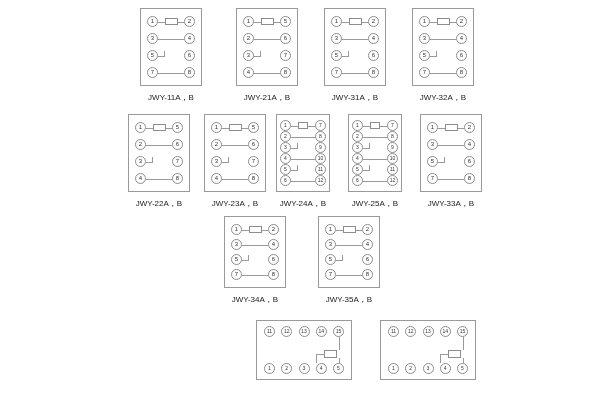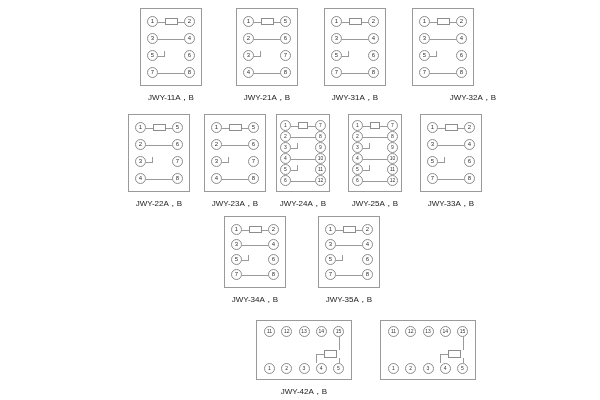--- a/index.html
+++ b/index.html
@@ -121,21 +121,21 @@
       <div class="wire h" style="left: 18px; top: 30.5px; width: 13px; background: rgb(154, 154, 154);"></div>
       <div class="wire v" style="left: 31px; top: 30.5px; height: 1px; background: rgb(154, 154, 154);"></div>
       <div class="wire h" style="left: 31px; top: 30.5px; width: 13px; background: rgb(154, 154, 154);"></div>
       <div class="wire h" style="left: 18px; top: 47.5px; width: 6px; background: rgb(154, 154, 154);"></div>
       <div class="wire v" style="left: 24px; top: 42.5px; height: 6px; background: rgb(154, 154, 154);"></div>
       <div class="wire h" style="left: 18px; top: 64.5px; width: 13px; background: rgb(154, 154, 154);"></div>
       <div class="wire v" style="left: 31px; top: 64.5px; height: 1px; background: rgb(154, 154, 154);"></div>
       <div class="wire h" style="left: 31px; top: 64.5px; width: 13px; background: rgb(154, 154, 154);"></div>
       <div class="wire h" style="left: 18px; top: 64.5px; width: 26px; background: rgb(154, 154, 154);"></div>
     </div>
-    <div class="unit" style="left: 412px; top: 8px; width: 62px; height: 96px; padding-left: 20px;">
+    <div class="unit" style="left: 412px; top: 8px; width: 62px; height: 96px;">
       <div class="box" style="width: 62px; height: 78px;"></div>
       <div class="caption" style="top: 84px;">JWY-32A，B</div>
       <div class="pin" style="left: 7px; top: 8px;">1</div>
       <div class="pin" style="left: 7px; top: 25px;">3</div>
       <div class="pin" style="left: 7px; top: 42px;">5</div>
       <div class="pin" style="left: 7px; top: 59px;">7</div>
       <div class="pin" style="left: 44px; top: 8px;">2</div>
       <div class="pin" style="left: 44px; top: 25px;">4</div>
       <div class="pin" style="left: 44px; top: 42px;">6</div>
       <div class="pin" style="left: 44px; top: 59px;">8</div>
@@ -333,21 +333,20 @@
       <div class="wire h" style="left: 31px; top: 28.5px; width: 13px; background: rgb(154, 154, 154);"></div>
       <div class="wire h" style="left: 18px; top: 43.5px; width: 6px; background: rgb(154, 154, 154);"></div>
       <div class="wire v" style="left: 24px; top: 38.5px; height: 6px; background: rgb(154, 154, 154);"></div>
       <div class="wire h" style="left: 18px; top: 58.5px; width: 13px; background: rgb(154, 154, 154);"></div>
       <div class="wire v" style="left: 31px; top: 58.5px; height: 1px; background: rgb(154, 154, 154);"></div>
       <div class="wire h" style="left: 31px; top: 58.5px; width: 13px; background: rgb(154, 154, 154);"></div>
       <div class="wire h" style="left: 18px; top: 58.5px; width: 26px; background: rgb(154, 154, 154);"></div>
     </div>
     <div class="unit" style="left: 256px; top: 320px; width: 96px; height: 78px;">
       <div class="box" style="width: 96px; height: 60px;"></div>
-      <div class="caption" style="top: 66px;">JWY-42A，B</div>
       <div class="pin small" style="left: 8px; top: 6px;">11</div>
       <div class="pin small" style="left: 25.25px; top: 6px;">12</div>
       <div class="pin small" style="left: 42.5px; top: 6px;">13</div>
       <div class="pin small" style="left: 59.75px; top: 6px;">14</div>
       <div class="pin small" style="left: 77px; top: 6px;">15</div>
       <div class="pin small" style="left: 8px; top: 43px;">1</div>
       <div class="pin small" style="left: 25.25px; top: 43px;">2</div>
       <div class="pin small" style="left: 42.5px; top: 43px;">3</div>
       <div class="pin small" style="left: 59.75px; top: 43px;">4</div>
       <div class="pin small" style="left: 77px; top: 43px;">5</div>

